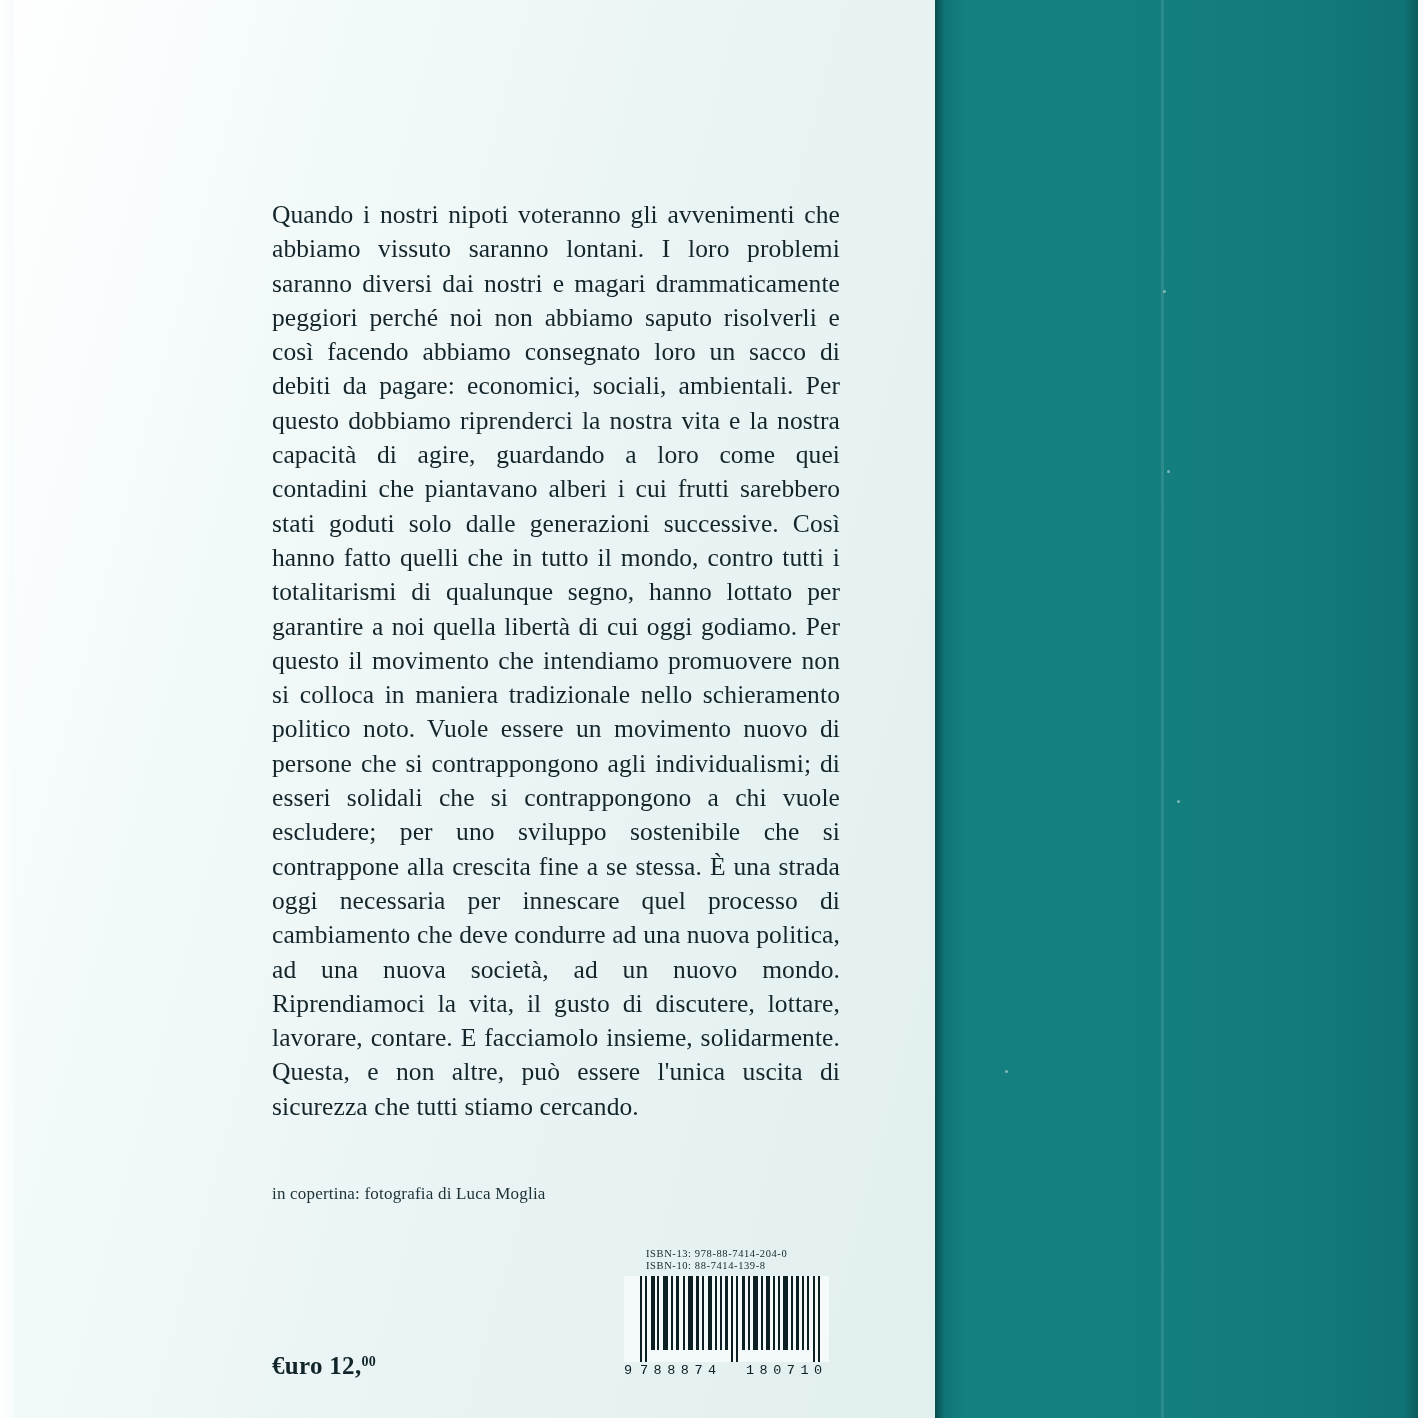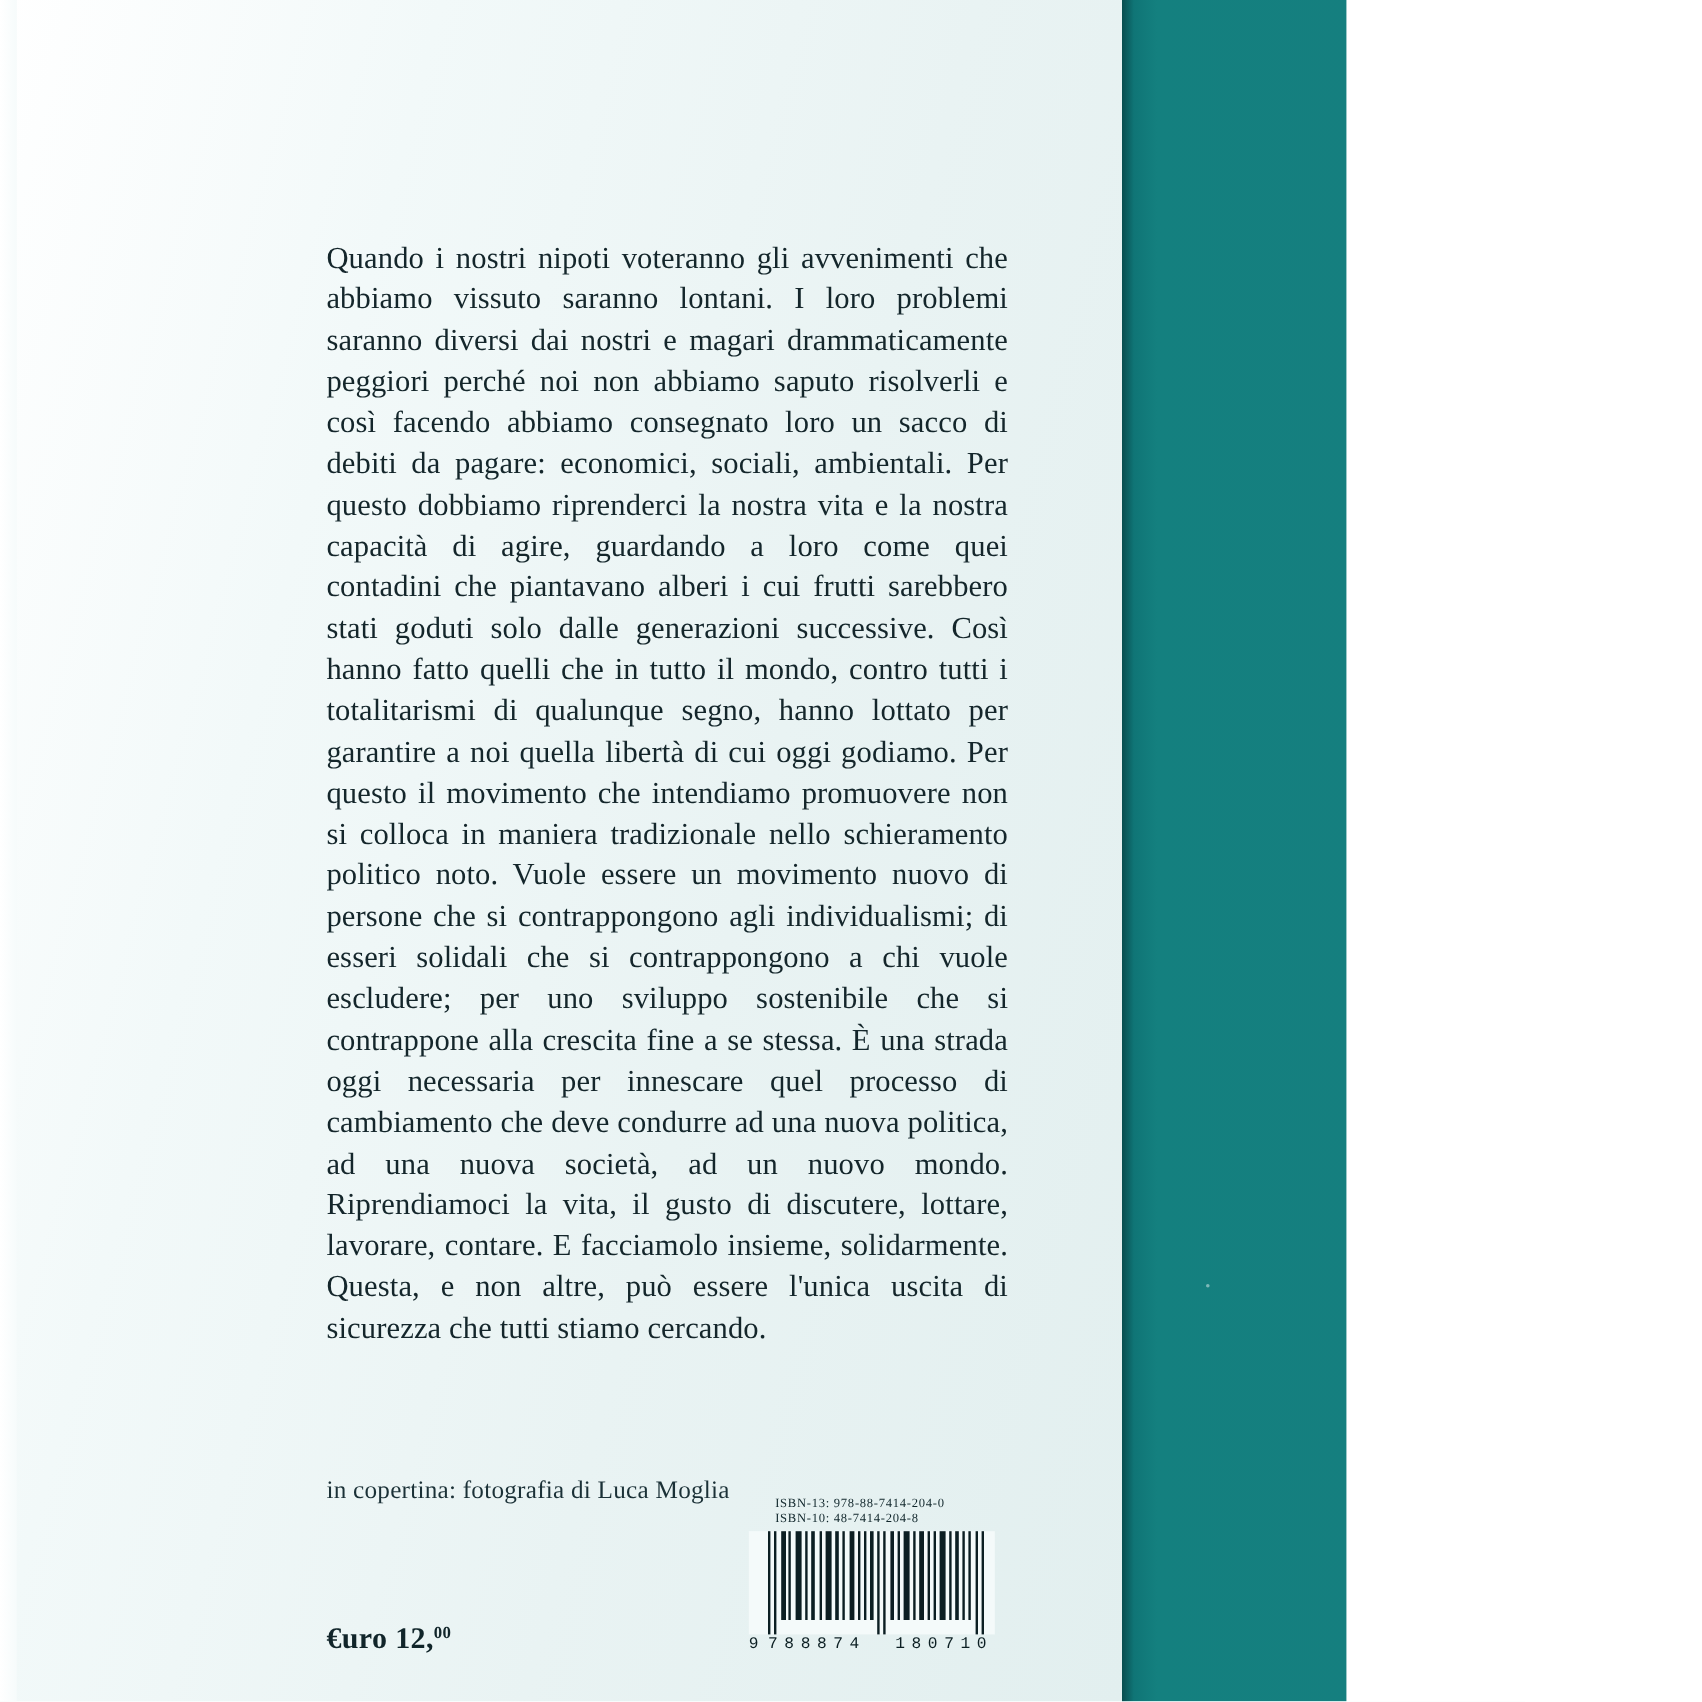--- a/index.html
+++ b/index.html
@@ -2,21 +2,21 @@
 <html><head>
 <meta charset="utf-8">
 <style>
   html, body {
     margin: 0;
     padding: 0;
     background: #ffffff;
   }
   #page {
     position: relative;
-    width: 1122px;
+    width: 1418px;
     height: 1418px;
     background: #ffffff;
     overflow: hidden;
     font-family: "Liberation Serif", serif;
   }
 
   
   .cover {
     position: absolute;
     left: 0;
@@ -86,24 +86,23 @@
     text-justify: inter-word;
     letter-spacing: 0.1px;
     hyphens: manual;
   }
 
   .credit {
     position: absolute;
     left: 272px;
     top: 1184px;
     font-family: "Liberation Serif", serif;
-    font-size: 21px;
+    font-size: 17px;
     color: #1b3137;
     letter-spacing: 0.2px;
-    margin-top: 45px;
   }
 
   .price {
     position: absolute;
     left: 272px;
     top: 1352px;
     font-family: Liberation Serif, serif;
     font-size: 25px;
     font-weight: bold;
     color: #11252a;
@@ -186,21 +185,21 @@
     <div class="blurb">Quando i nostri nipoti voteranno gli avvenimenti che abbiamo vissuto saranno lontani. I loro problemi saranno diversi dai nostri e magari drammaticamente peggiori perché noi non abbiamo saputo risolverli e così facendo abbiamo consegnato loro un sacco di debiti da pagare: economici, sociali, ambientali. Per questo dobbiamo riprenderci la nostra vita e la nostra capacità di agire, guardando a loro come quei contadini che piantavano alberi i cui frutti sarebbero stati goduti solo dalle generazioni successive. Così hanno fatto quelli che in tutto il mondo, contro tutti i totalitarismi di qualunque segno, hanno lottato per garantire a noi quella libertà di cui oggi godiamo. Per questo il movimento che intendiamo promuovere non si colloca in maniera tradizionale nello schieramento politico noto. Vuole essere un movimento nuovo di persone che si contrappongono agli individualismi; di esseri solidali che si contrappongono a chi vuole escludere; per uno sviluppo sostenibile che si contrappone alla crescita fine a se stessa. È una strada oggi necessaria per innescare quel processo di cambiamento che deve condurre ad una nuova politica, ad una nuova società, ad un nuovo mondo. Riprendiamoci la vita, il gusto di discutere, lottare, lavorare, contare. E facciamolo insieme, solidarmente. Questa, e non altre, può essere l'unica uscita di sicurezza che tutti stiamo cercando.</div>
 
     <div class="credit">in copertina: fotografia di Luca Moglia</div>
 
     <div class="price">
       <span>€uro 12,</span><sup>00</sup>
     </div>
 
     <div class="barcode-block">
       <div class="isbn-lines">ISBN-13: 978-88-7414-204-0</div>
-      <div class="isbn-lines">ISBN-10: 48-7414-204-8</div>
+      <div class="isbn-lines">ISBN-10: 88-7414-139-8</div>
 
       <div class="bars">
         <div class="bar tall" style="left:16px;width:2px;"></div>
         <div class="bar tall" style="left:21px;width:2px;"></div>
         <div class="bar short" style="left:27px;width:4px;"></div>
         <div class="bar short" style="left:33px;width:2px;"></div>
         <div class="bar short" style="left:39px;width:5px;"></div>
         <div class="bar short" style="left:47px;width:2px;"></div>
         <div class="bar short" style="left:52px;width:3px;"></div>
         <div class="bar short" style="left:59px;width:2px;"></div>

